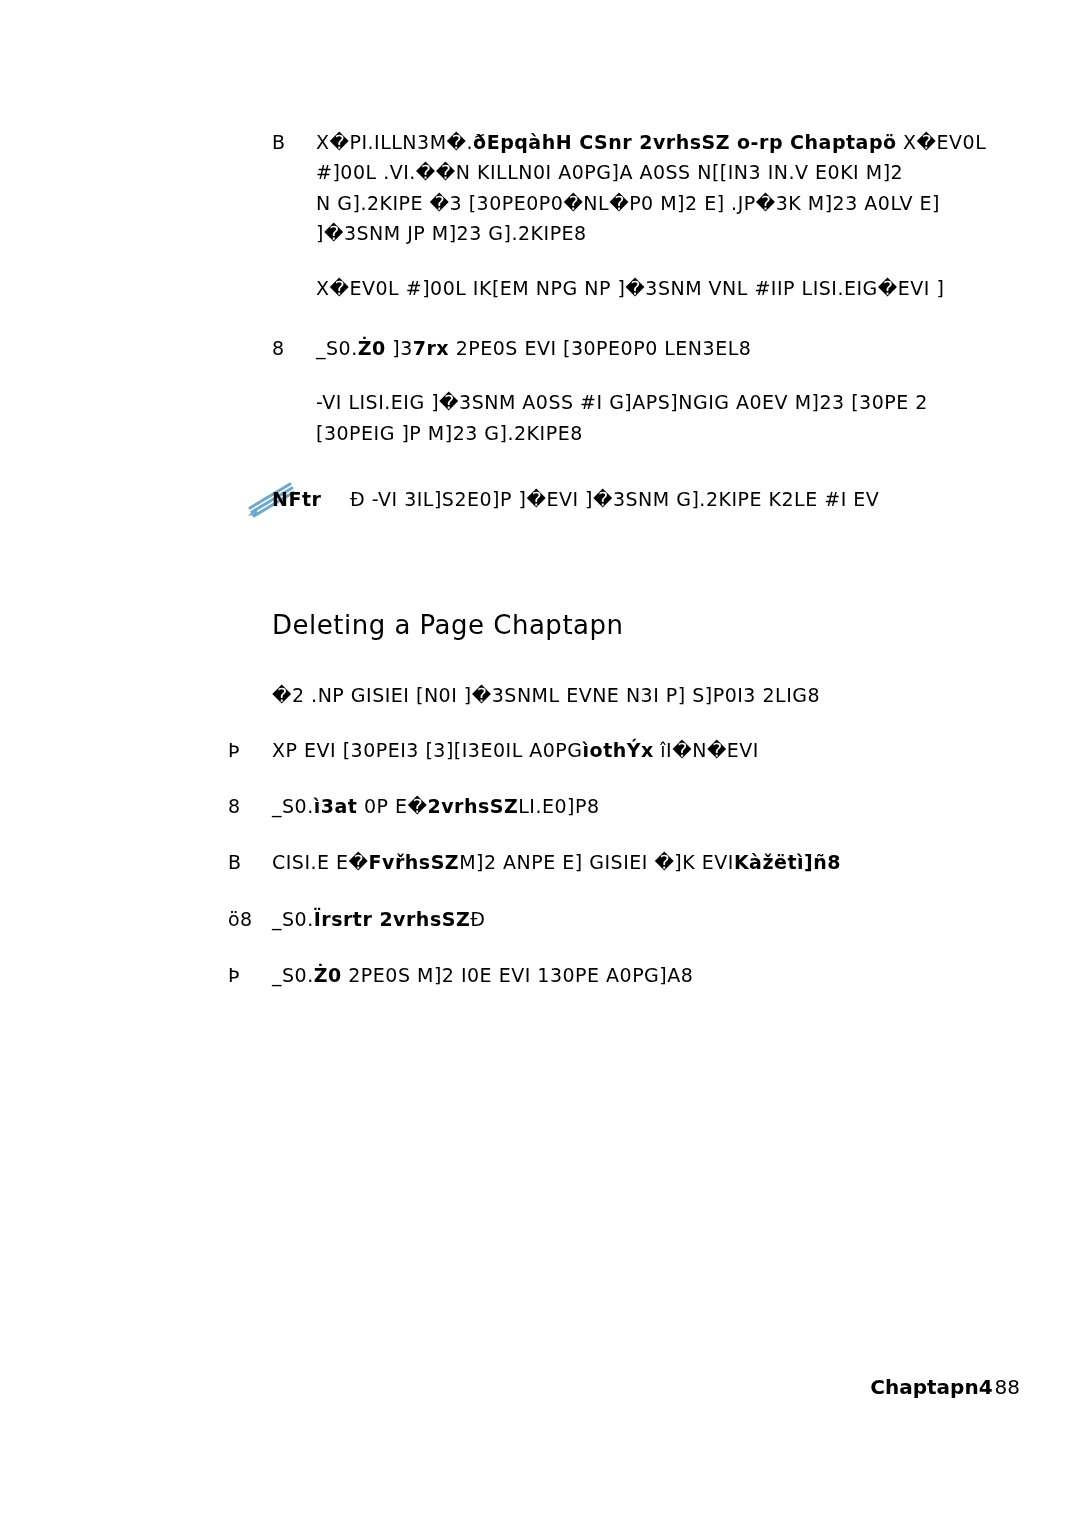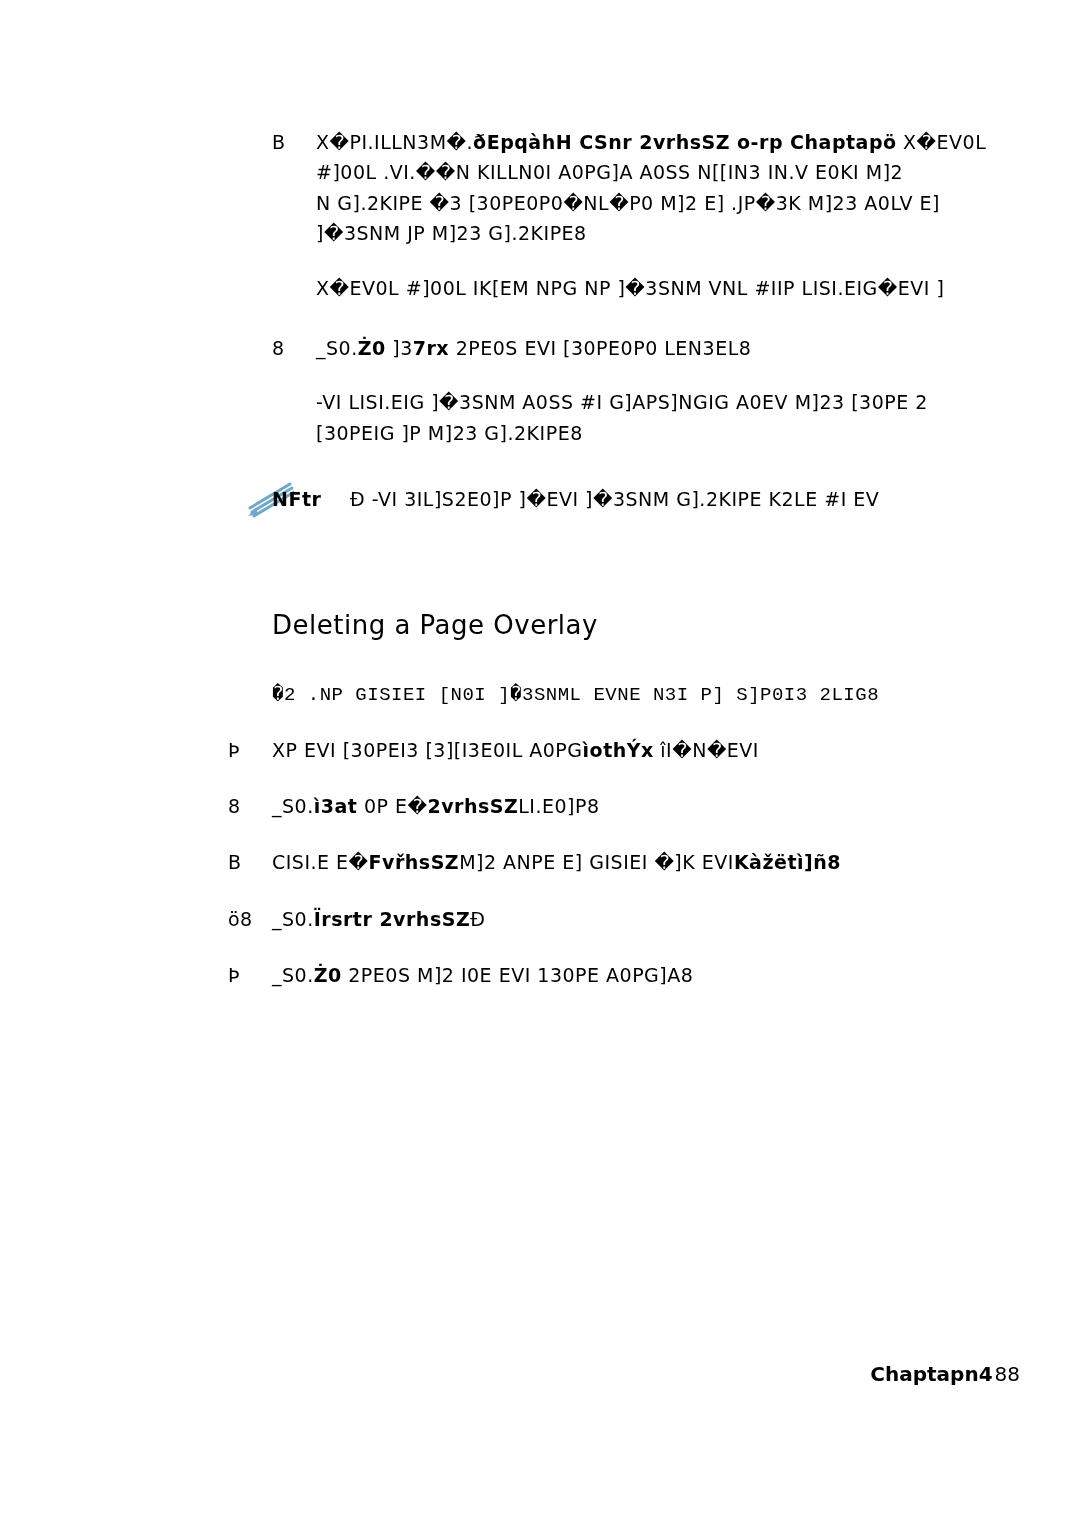--- a/index.html
+++ b/index.html
@@ -88,21 +88,21 @@
   }
   ol.steps > li .num {
     position: absolute;
     left: 0;
     top: 0;
   }
   .b { font-weight: bold; }
   .footer {
     position: absolute;
     right: 60px;
-    bottom: 140px;
+    bottom: 127px;
     font-size: 20px;
     font-weight: bold;
   }
   .footer .ch { font-weight: bold; }
   .footer .pg { font-weight: 400; margin-left: 2px; }
 </style>
 </head>
 <body>
 
 <div class="page">
@@ -146,23 +146,23 @@
           </g>
           <polygon points="4,38 12,30 14,36" fill="#6fa8c9"></polygon>
         </svg>
       </span>
       <span class="note-label b">NFtr</span>
       <span>
         <span>Ð -VI 3IL]S2E0]P ]�EVI ]�3SNM G].2KIPE K2LE #I EV</span><br>
       </span>
     </div>
 
-    <h2 class="section">Deleting a Page Overlay</h2>
+    <h2 class="section">Deleting a Page Chaptapn</h2>
 
-    <p class="para" style="white-space:nowrap;font-family:Liberation Mono, monospace;">�2 .NP GISIEI [N0I ]�3SNML EVNE N3I P] S]P0I3 2LIG8</p>
+    <p class="para" style="white-space:nowrap;">�2 .NP GISIEI [N0I ]�3SNML EVNE N3I P] S]P0I3 2LIG8</p>
 
     <ol class="steps">
       <li>
         <span class="num">Þ</span>
         <span>XP EVI [30PEI3 [3][I3E0IL A0PG</span><span class="b">ìothÝx</span><span> îI�N�EVI</span>
       </li>
       <li>
         <span class="num">8</span>
         <span>_S0.</span><span class="b">ì3at</span><span> 0P E�</span><span class="b">2vrhsSZ</span><span>LI.E0]P8</span>
       </li>

